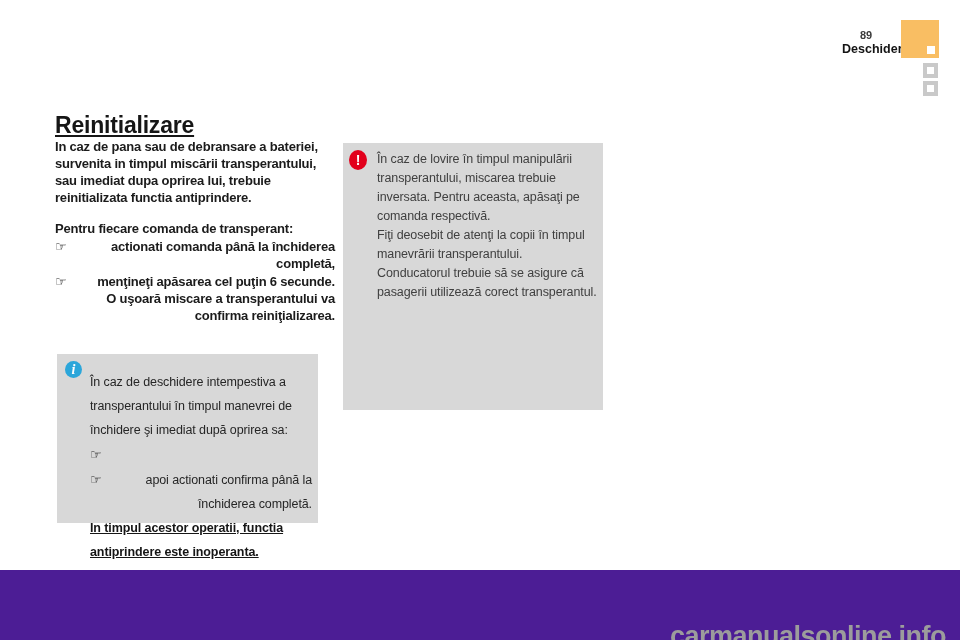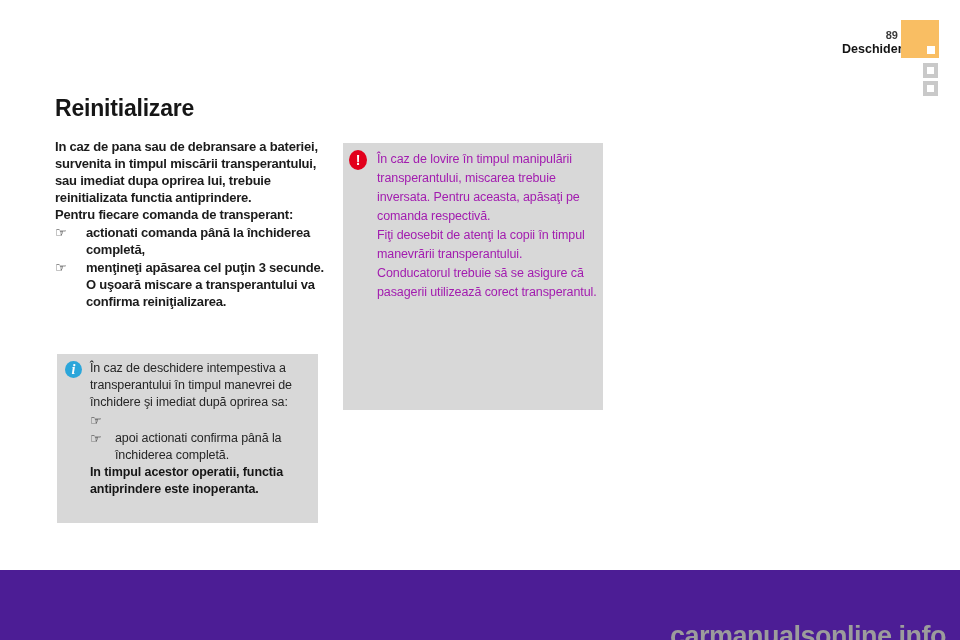--- a/index.html
+++ b/index.html
@@ -1,60 +1,60 @@
 <!DOCTYPE html>
 <html><head>
 <meta charset="utf-8">
 <style>
   html,body{margin:0;padding:0;}
   body{font-family:"Liberation Sans","DejaVu Sans",sans-serif;background:#ffffff;}
   #canvas{position:relative;width:960px;height:640px;background:#ffffff;overflow:hidden;}
 
   
-  .page-number{position:absolute;top:29px;left:860px;width:38px;text-align:right;
+  .page-number{position:absolute;top:29px;left:860px;width:38px;text-align:left;
     font-size:11px;font-weight:bold;color:#3a3a3a;letter-spacing:0;}
   .chapter-label{position:absolute;top:42px;left:790px;width:116px;text-align:right;
     font-size:12.5px;font-weight:bold;color:#141414;}
   .tab-orange{position:absolute;left:901px;top:20px;width:38px;height:38px;background:#f9be63;}
   .tab-orange .inset{position:absolute;right:4px;bottom:4px;width:8px;height:8px;background:#ffffff;}
   .tab-gray{position:absolute;left:923px;width:15px;height:15px;background:#c9c9c9;}
   .tab-gray .inset{position:absolute;left:4px;top:4px;width:7px;height:7px;background:#ffffff;}
   .tab-gray.t1{top:63px;}
   .tab-gray.t2{top:81px;}
 
   
-  .heading{position:absolute;left:55px;top:95px;font-size:23px;font-weight:bold;
-    color:#161616;letter-spacing:-0.2px;}
+  .heading{position:absolute;left:55px;top:112px;font-size:23px;font-weight:bold;
+    color:#161616;letter-spacing:-0.2px;text-decoration:underline;}
 
   
   .left-col{position:absolute;left:55px;top:138px;width:280px;font-size:13px;line-height:17px;
     font-weight:bold;color:#1b1b1b;letter-spacing:-0.2px;}
-  .left-col .sub{margin-top:0;}
+  .left-col .sub{margin-top:14px;}
   .bullet-row{display:flex;margin-top:1px;}
   .hand{flex:0 0 31px;font-family:"DejaVu Sans",sans-serif;font-size:13px;color:#1b1b1b;}
-  .bullet-text{flex:1;}
+  .bullet-text{flex:1;text-align:right;}
 
   
   .gbox{position:absolute;background:#d8d8d8;}
   .info-box{left:57px;top:354px;width:261px;height:169px;}
   .warn-box{left:343px;top:143px;width:260px;height:267px;}
 
   .box-icon{position:absolute;border-radius:50%;color:#ffffff;text-align:center;font-weight:bold;}
   .info-icon{left:8px;top:7px;width:17px;height:17px;background:#2ba6da;
     font-family:"Liberation Serif",serif;font-style:italic;font-size:14px;line-height:17px;}
   .warn-icon{left:6px;top:7px;width:18px;height:20px;background:#e2001c;border-radius:50%;
     font-size:14px;line-height:20px;}
 
-  .info-text{position:absolute;left:33px;top:6px;width:222px;font-size:12.5px;line-height:17px;
+  .info-text{position:absolute;left:33px;top:16px;width:222px;font-size:12.5px;line-height:24px;
     color:#262626;letter-spacing:-0.1px;}
   .info-text .hand{flex:0 0 25px;}
-  .info-text .bold-note{font-weight:bold;color:#161616;}
+  .info-text .bold-note{font-weight:bold;color:#161616;text-decoration:underline;}
 
   .warn-text{position:absolute;left:34px;top:7px;width:222px;font-size:12.5px;line-height:19px;
-    color:#a21caf;letter-spacing:-0.1px;}
+    color:#404040;letter-spacing:-0.1px;}
 
   
   .bottom-band{position:absolute;left:0;top:570px;width:960px;height:86px;background:#4c1d95;}
   .watermark{position:absolute;right:14px;bottom:4px;font-size:27px;font-weight:bold;
     color:#9c9c9c;letter-spacing:-0.5px;}
 </style>
 </head>
 <body>
 
 <div id="canvas">
@@ -76,21 +76,21 @@
 
   <div class="left-col">
     <div>In caz de pana sau de debransare a bateriei, survenita in timpul miscării transperantului, sau imediat dupa oprirea lui, trebuie reinitializata functia antiprindere.</div>
     <div class="sub">Pentru fiecare comanda de transperant:</div>
     <div class="bullet-row">
       <span class="hand">☞</span>
       <span class="bullet-text">actionati comanda până la închiderea completă,</span>
     </div>
     <div class="bullet-row">
       <span class="hand">☞</span>
-      <span class="bullet-text">menţineţi apăsarea cel puţin 3 secunde. O uşoară miscare a transperantului va confirma reiniţializarea.</span>
+      <span class="bullet-text">menţineţi apăsarea cel puţin 6 secunde. O uşoară miscare a transperantului va confirma reiniţializarea.</span>
     </div>
   </div>
 
   <div class="gbox info-box">
     <div class="box-icon info-icon">i</div>
     <div class="info-text">
       <div>În caz de deschidere intempestiva a transperantului în timpul manevrei de închidere şi imediat după oprirea sa:</div>
       <div class="bullet-row">
         <span class="hand">☞</span>
       </div>

